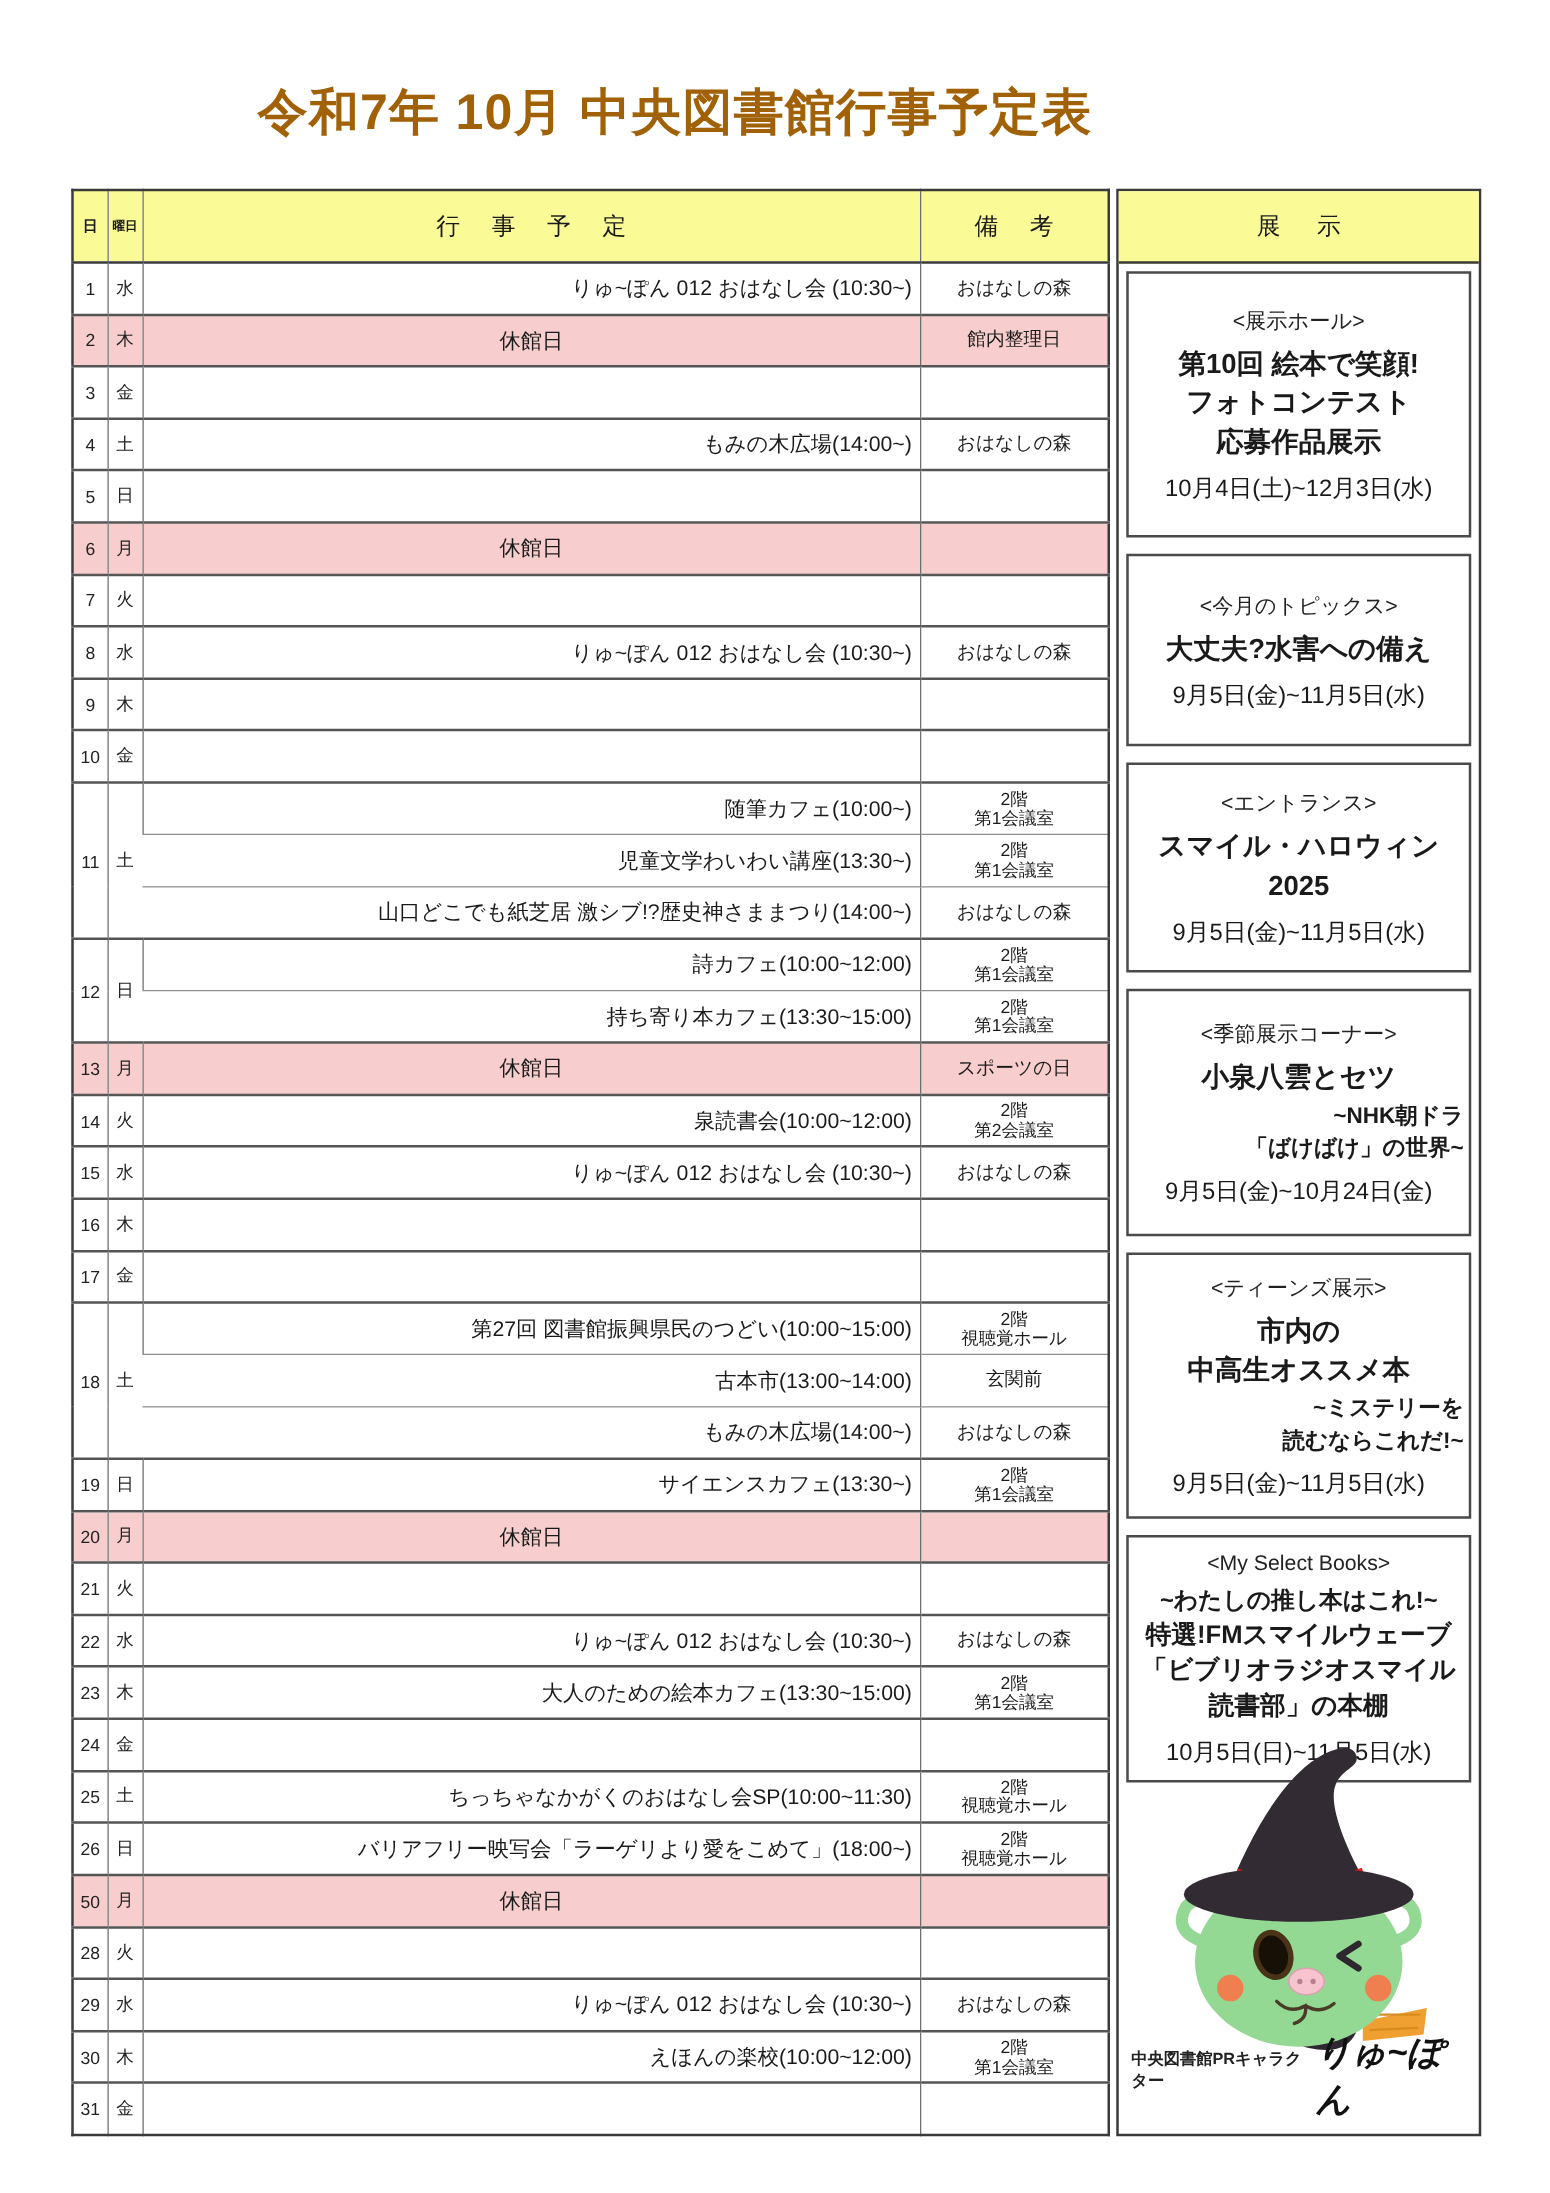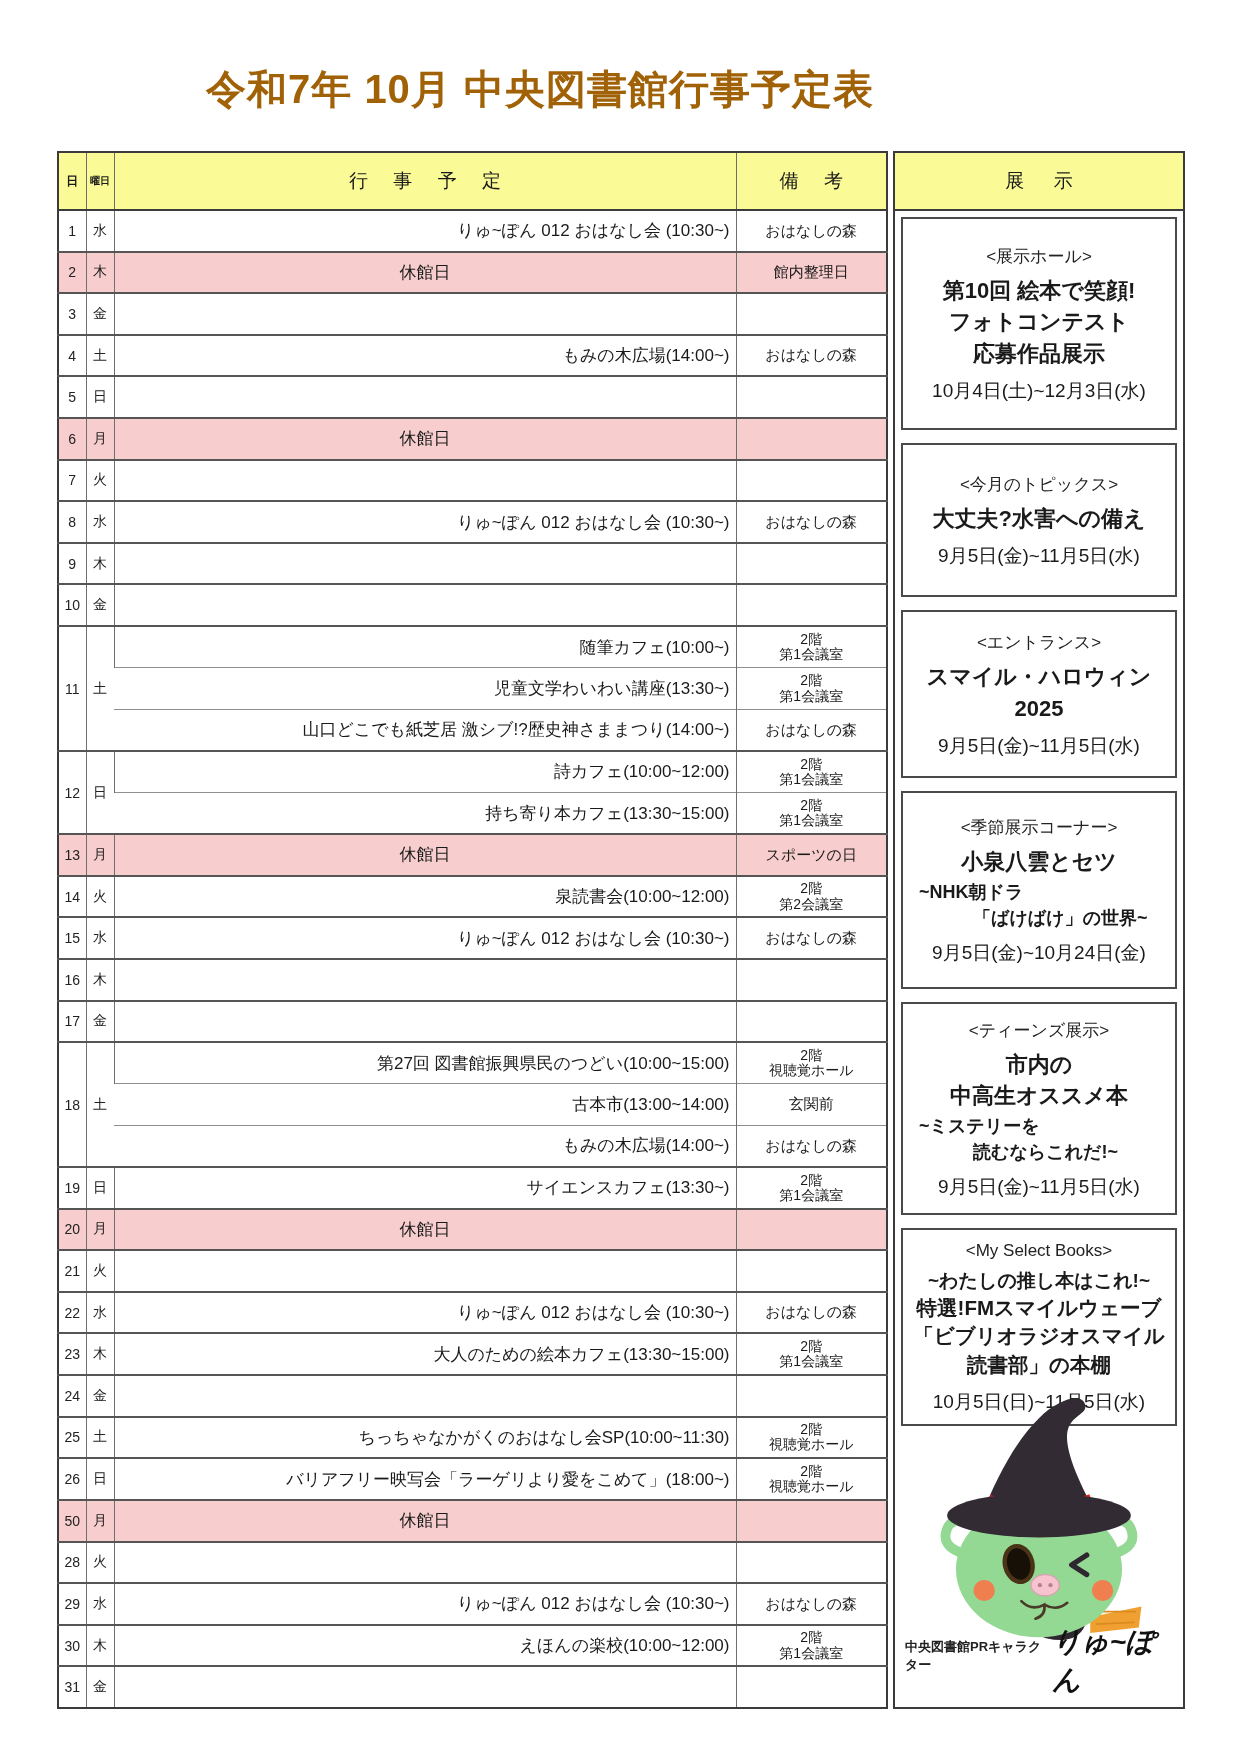--- a/index.html
+++ b/index.html
@@ -118,21 +118,21 @@
   .exhibit-box:nth-of-type(3) { min-height: 168px; }
   .exhibit-box:nth-of-type(4) { min-height: 198px; }
   .exhibit-box:nth-of-type(5) { min-height: 213px; }
   .exhibit-box:nth-of-type(6) { min-height: 198px; }
   .exhibit-location { font-size: 17px; color: #222; margin: 2px 0 7px 0; }
   .exhibit-pre-title { font-size: 19px; font-weight: bold; line-height: 1.35; }
   .exhibit-title-line { font-size: 22px; font-weight: bold; line-height: 1.42; }
   .exhibit-box:nth-of-type(6) .exhibit-title-line { font-size: 20.5px; line-height: 1.4; }
   .exhibit-subtitle {
     align-self: stretch;
-    text-align: left;
+    text-align: right;
     padding-left: 12px;
     font-size: 18px;
     font-weight: bold;
     line-height: 1.45;
     margin-top: 2px;
   }
   .exhibit-subtitle .sub-line:nth-child(2) { padding-left: 54px; }
   .exhibit-period { font-size: 19px; margin-top: 9px; letter-spacing: 0; }
   
   .mascot-wrap {

